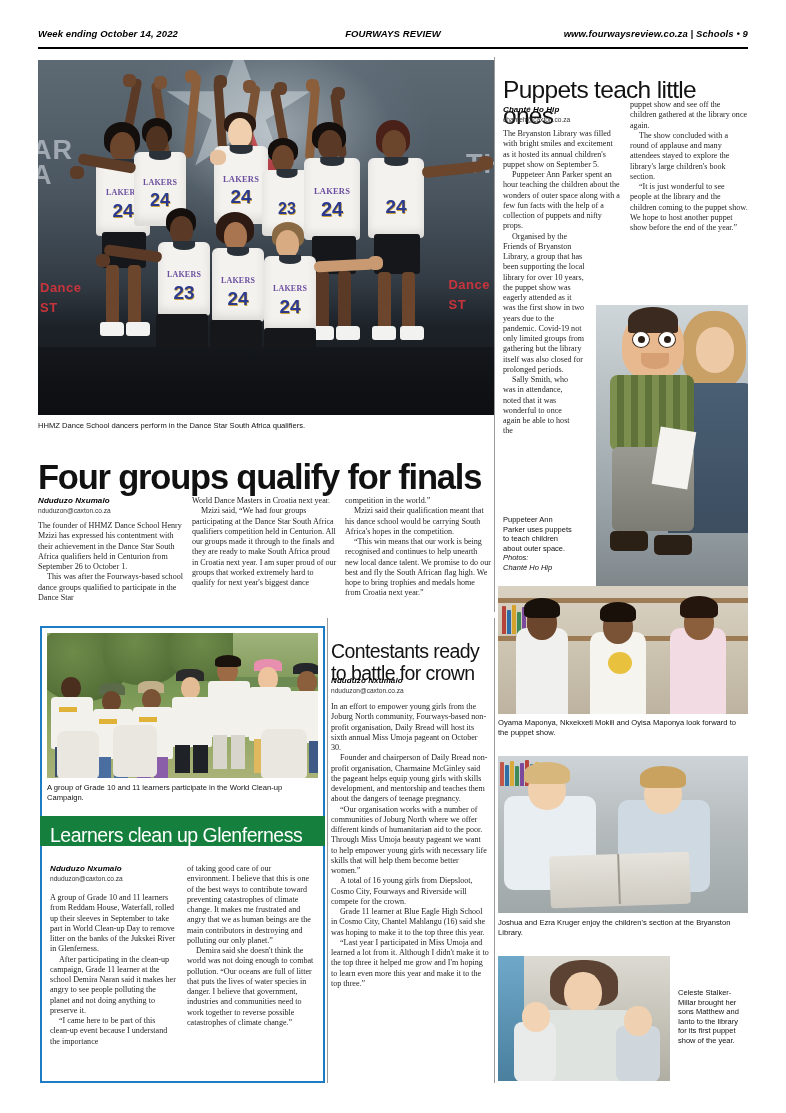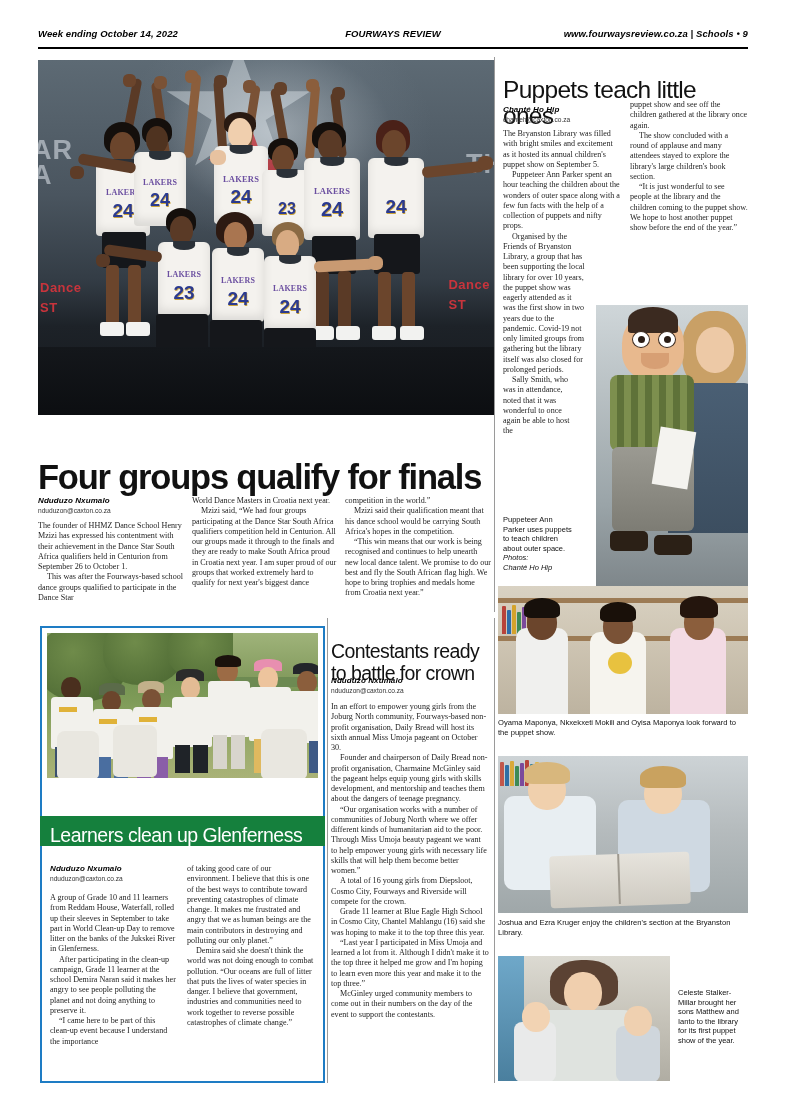--- a/index.html
+++ b/index.html
@@ -327,20 +327,21 @@
       <div class="jword" style="top:224px;left:226px;width:52px;font-size:8px;">LAKERS</div>
       <div class="jnum" style="top:236px;left:226px;width:52px;font-size:19px;">24</div>
       <div class="arm" style="left:276px;top:200px;width:60px;height:11px;background:#c99a72;transform:rotate(-3deg);"></div>
       <div class="skin" style="left:330px;top:196px;width:15px;height:14px;background:#c99a72;"></div>
       <div class="shorts" style="left:226px;top:268px;width:52px;height:40px;"></div>
     </div>
 
     <div class="hero-floor"></div>
   </div>
 
+  <div class="caption" style="position:absolute;left:38px;top:421px;width:456px;">HHMZ Dance School dancers perform in the Dance Star South Africa qualifiers.</div>
 
   <h1 class="headline-main">Four groups qualify for finals</h1>
 
   <div style="position:absolute;left:38px;top:496px;width:146px;">
     <p class="byline-name">Nduduzo Nxumalo</p>
     <p class="byline-mail">nduduzon@caxton.co.za</p>
   </div>
 
   <div class="body-col" style="position:absolute;left:38px;top:521px;width:146px;">
     <p class="first">The founder of HHMZ Dance School Henry Mzizi has expressed his contentment with their achievement in the Dance Star South Africa qualifiers held in Centurion from September 26 to October 1.</p>
@@ -484,21 +485,20 @@
     <p class="byline-mail">nduduzon@caxton.co.za</p>
   </div>
 
   <div class="body-col" style="position:absolute;left:331px;top:702px;width:158px;">
     <p class="first">In an effort to empower young girls from the Joburg North community, Fourways-based non-profit organisation, Daily Bread will host its sixth annual Miss Umoja pageant on October 30.</p>
     <p>Founder and chairperson of Daily Bread non-profit organisation, Charmaine McGinley said the pageant helps equip young girls with skills development, and mentorship and teaches them about the dangers of teenage pregnancy.</p>
     <p>“Our organisation works with a number of communities of Joburg North where we offer different kinds of humanitarian aid to the poor. Through Miss Umoja beauty pageant we want to help empower young girls with necessary life skills that will help them become better women.”</p>
     <p>A total of 16 young girls from Diepsloot, Cosmo City, Fourways and Riverside will compete for the crown.</p>
     <p>Grade 11 learner at Blue Eagle High School in Cosmo City, Chantel Mahlangu (16) said she was hoping to make it to the top three this year.</p>
     <p>“Last year I participated in Miss Umoja and learned a lot from it. Although I didn't make it to the top three it helped me grow and I'm hoping to learn even more this year and make it to the top three.”</p>
-    <p>McGinley urged community members to come out in their numbers on the day of the event to support the contestants.</p>
   </div>
 
   <div class="blue-frame"></div>
 
   <div class="ph cleanup-photo">
     <div class="cleanup-sky"></div>
     <div class="tree" style="left:-10px;top:-8px;width:90px;height:76px;"></div>
     <div class="tree" style="left:56px;top:-14px;width:80px;height:66px;"></div>
     <div class="tree" style="left:120px;top:-12px;width:86px;height:60px;"></div>
     <div style="position:absolute;left:186px;top:0;width:90px;height:56px;background:linear-gradient(180deg,#9fb37a,#7d9657);"></div>
@@ -553,20 +553,21 @@
       <div style="position:absolute;left:10px;top:4px;width:20px;height:23px;border-radius:48%;background:#8b5e3c;"></div>
       <div class="tshirt" style="left:1px;top:24px;width:40px;height:52px;"></div>
       <div style="position:absolute;left:5px;top:74px;width:14px;height:32px;background:#3f5a86;"></div>
       <div style="position:absolute;left:22px;top:74px;width:14px;height:32px;background:#3f5a86;"></div>
     </div>
     <div class="bag" style="left:10px;top:98px;width:42px;height:48px;"></div>
     <div class="bag" style="left:66px;top:92px;width:44px;height:52px;"></div>
     <div class="bag" style="left:214px;top:96px;width:46px;height:50px;"></div>
   </div>
 
+  <div class="caption" style="position:absolute;left:47px;top:783px;width:271px;">A group of Grade 10 and 11 learners participate in the World Clean-up Campaign.</div>
 
   <div class="blue-box">
     <div class="t">Learners clean up Glenferness</div>
   </div>
 
   <div style="position:absolute;left:50px;top:864px;width:126px;">
     <p class="byline-name">Nduduzo Nxumalo</p>
     <p class="byline-mail">nduduzon@caxton.co.za</p>
   </div>
 

